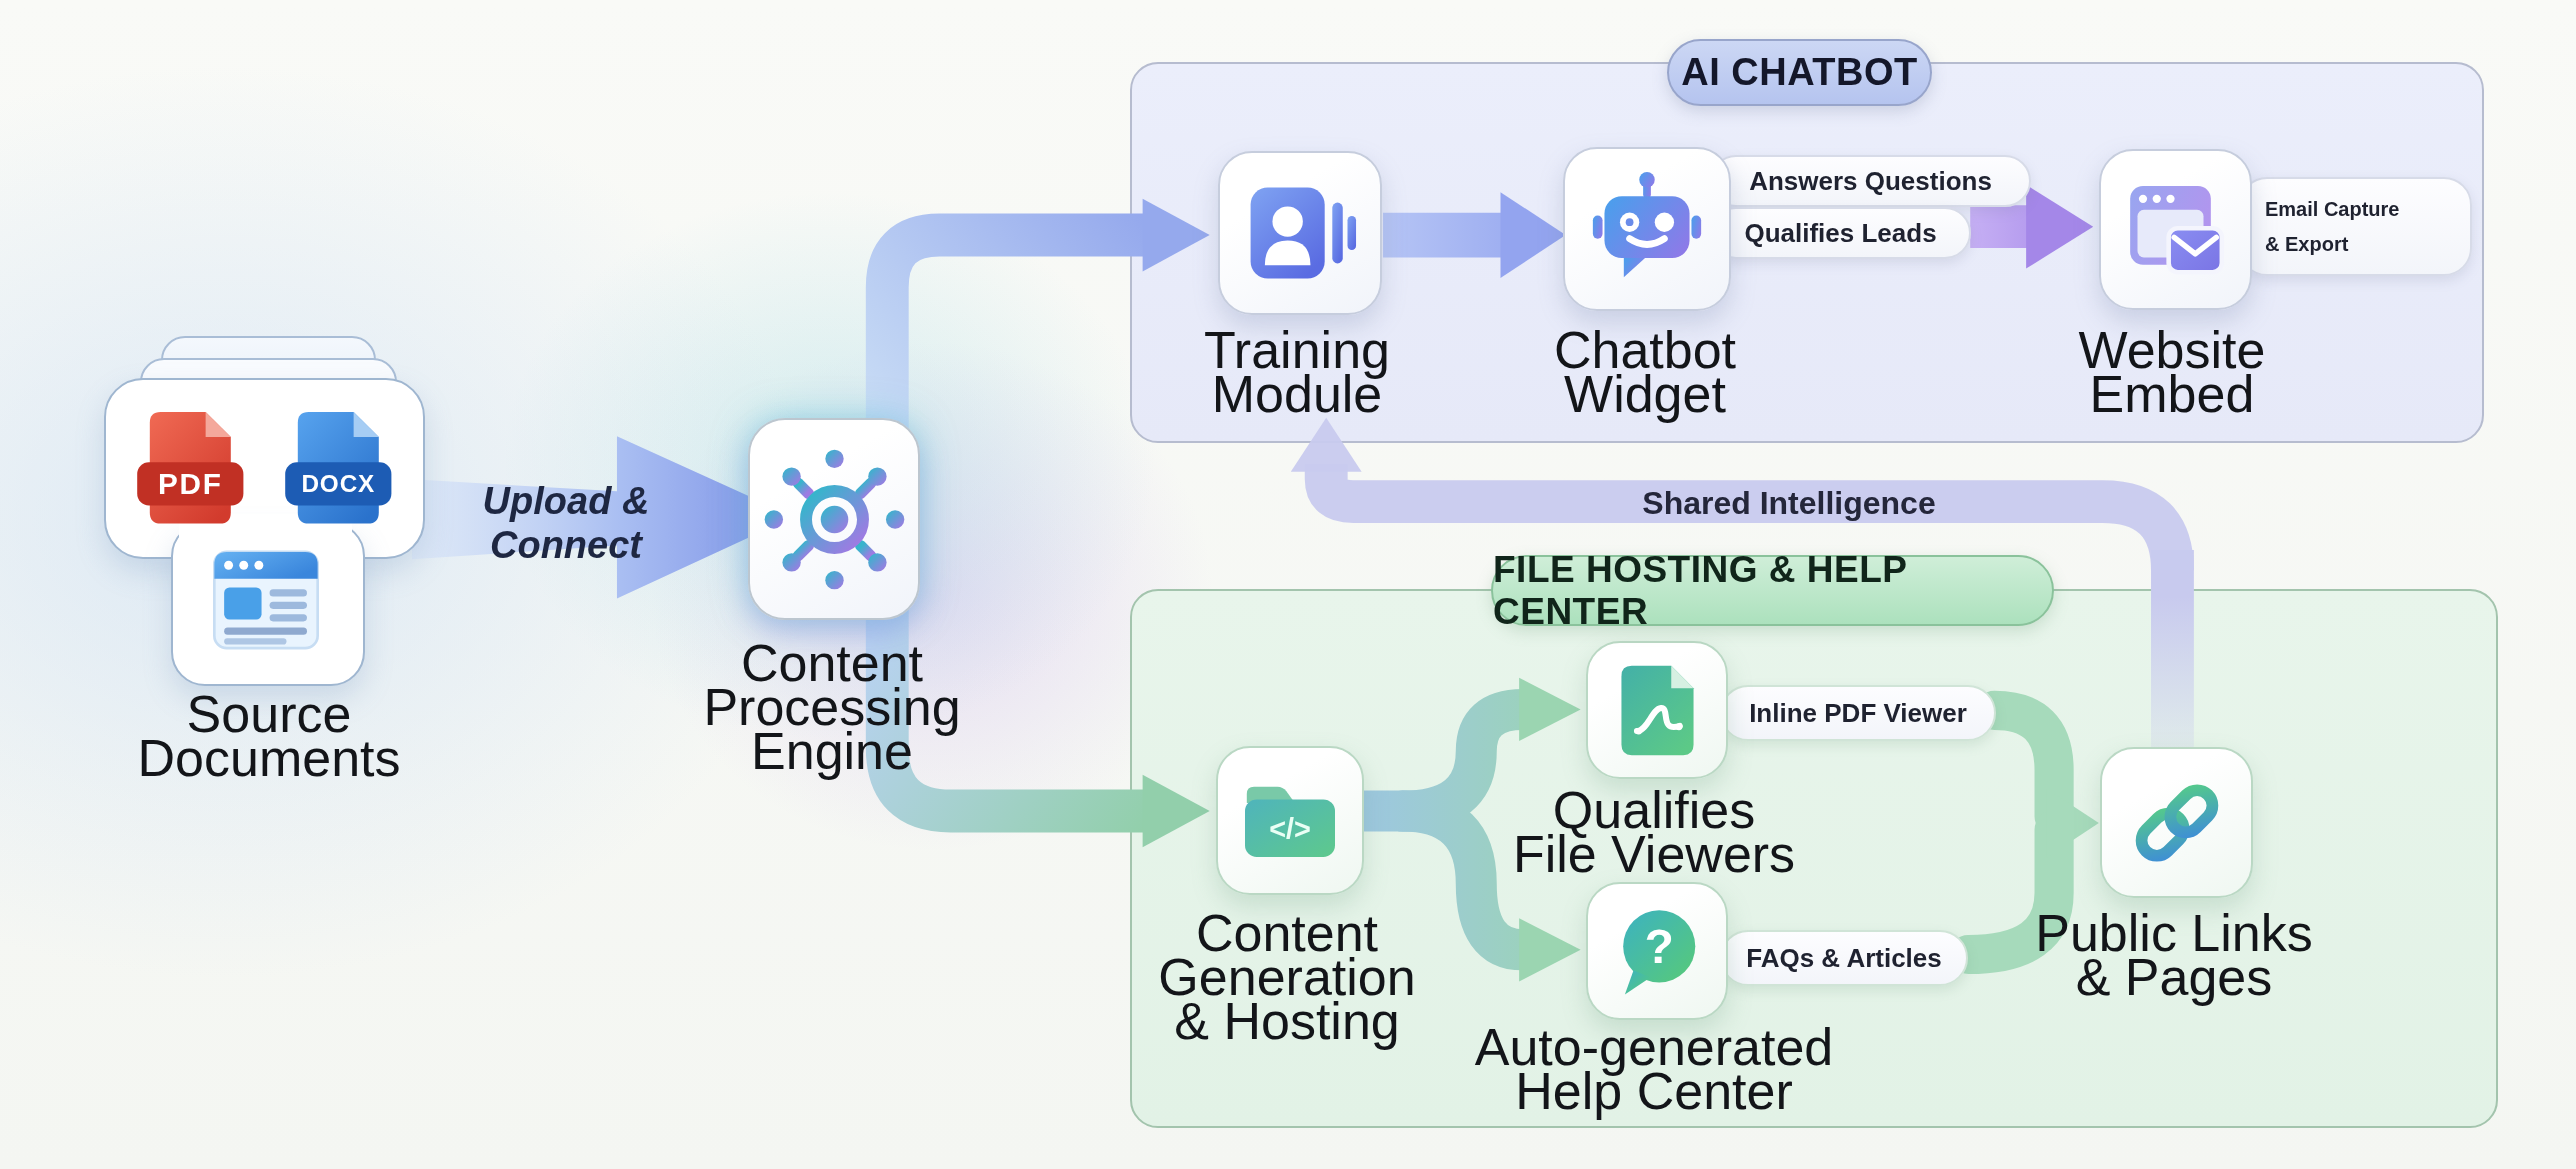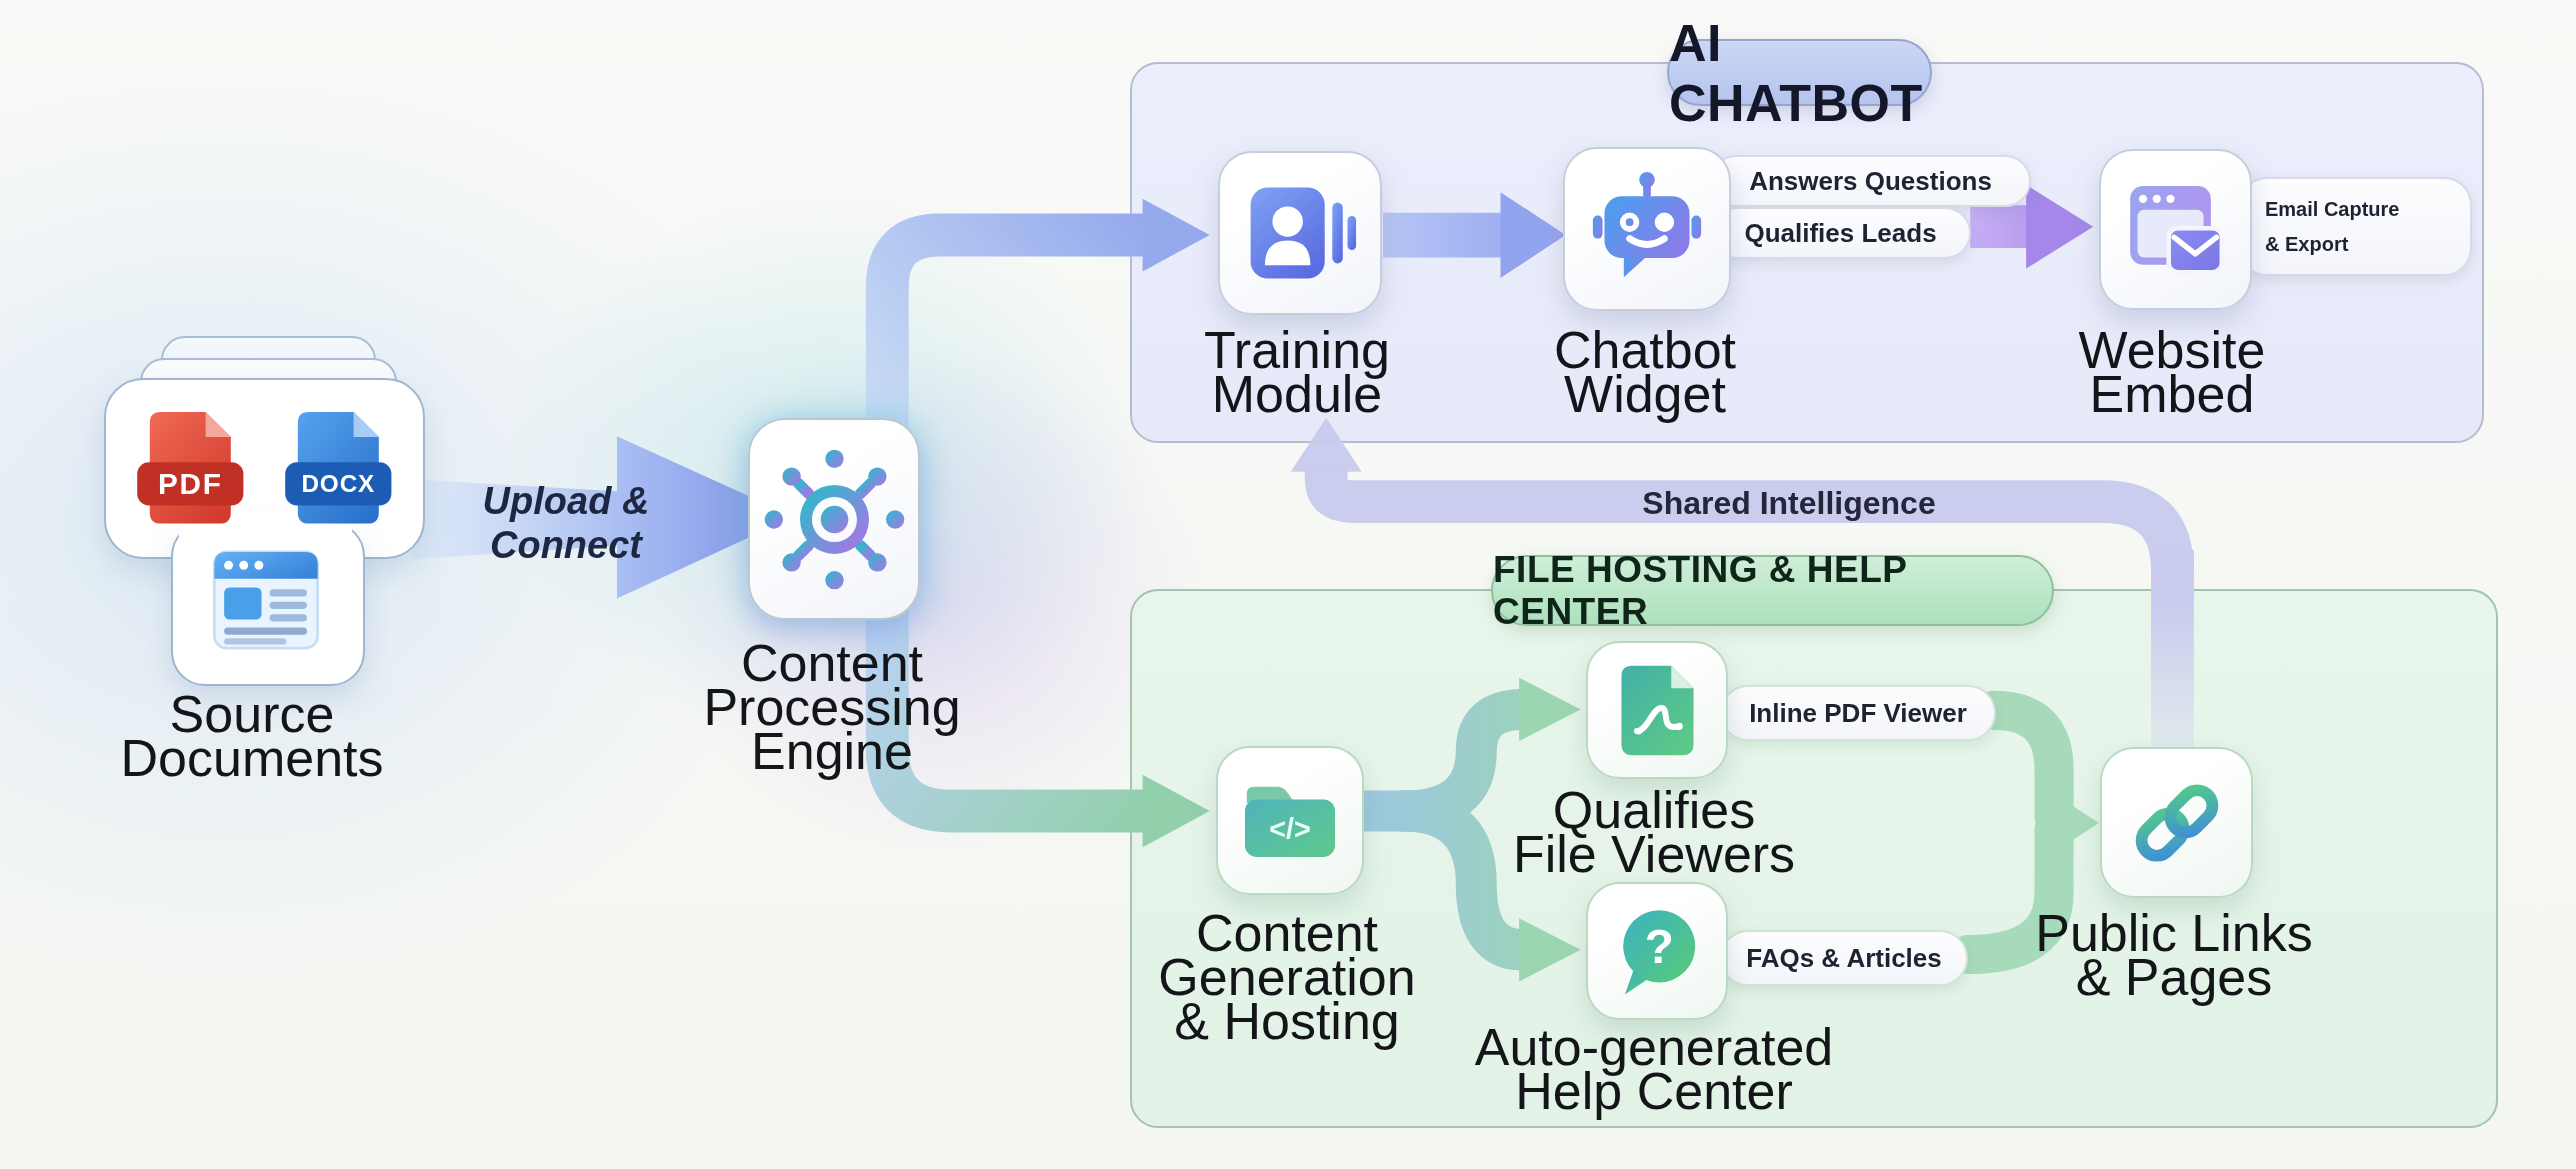--- a/index.html
+++ b/index.html
@@ -9,21 +9,21 @@
       radial-gradient(839px 652px at 224px 522px, rgba(190,215,245,0.45), rgba(190,215,245,0) 70%),
       radial-gradient(466px 391px at 829px 466px, rgba(140,210,225,0.35), rgba(140,210,225,0) 70%),
       radial-gradient(391px 354px at 932px 596px, rgba(185,150,235,0.28), rgba(185,150,235,0) 72%),
       linear-gradient(180deg,#f9faf7,#f4f6f2);}
   .section-box{position:absolute;z-index:1;border-radius:28px;}
   #box-ai{left:1130px;top:62px;width:1350px;height:377px;background:linear-gradient(180deg,#ebeefb,#e6e9f8);border:2.8px solid #b6bccf;}
   #box-green{left:1130px;top:589px;width:1364px;height:535px;background:linear-gradient(180deg,#e8f5eb,#e2f2e6);border:2.8px solid #a3c4ad;}
   .section-pill{position:absolute;z-index:6;display:flex;align-items:center;justify-content:center;
     font-weight:bold;border-radius:37px;color:#14172a;letter-spacing:0.5px;
     box-shadow:0 5.6px 15px rgba(110,125,160,0.25);}
-  #pill-ai{left:1667px;top:39px;width:261px;height:63px;font-size:52px;
+  #pill-ai{left:1667px;top:39px;width:261px;height:63px;font-size:38px;
     background:linear-gradient(180deg,#ccd7f4,#b5c4ef);border:2.8px solid #98a5cb;}
   #pill-green{left:1491px;top:555px;width:559px;height:67px;font-size:37px;color:#10251a;
     background:linear-gradient(180deg,#cfeed8,#ace1bd);border:2.8px solid #8ac29b;box-shadow:0 5.6px 15px rgba(110,160,125,0.25);}
   .card{position:absolute;z-index:4;display:flex;align-items:center;justify-content:center;
     background:linear-gradient(150deg,#ffffff 30%,#f1f4fa);border-radius:34px;}
   .card.blue{border:2.8px solid #c6cddd;box-shadow:0 11.2px 24px rgba(125,140,175,0.28);}
   .card.green{border:2.8px solid #bad8c4;background:linear-gradient(150deg,#ffffff 30%,#eff7f1);box-shadow:0 11.2px 24px rgba(115,165,135,0.25);}
   .node-label{position:absolute;z-index:5;transform:translateX(-50%);text-align:center;
     font-weight:normal;font-size:52px;line-height:44px;color:#131519;white-space:pre-line;}
   .edge-label{position:absolute;z-index:5;transform:translateX(-50%);text-align:center;
@@ -173,21 +173,21 @@
       <circle cx="39" cy="21" r="5" fill="#ffffff"></circle>
       <circle cx="56" cy="21" r="5" fill="#ffffff"></circle>
     <rect x="17" y="46" width="42" height="36" rx="6" fill="#49a0e8"></rect>
     <rect x="68" y="48" width="42" height="8" rx="4" fill="#9db9dd"></rect>
     <rect x="68" y="62" width="42" height="8" rx="4" fill="#9db9dd"></rect>
     <rect x="68" y="76" width="42" height="8" rx="4" fill="#9db9dd"></rect>
     <rect x="17" y="91" width="93" height="8" rx="4" fill="#8fa9cf"></rect>
     <rect x="17" y="103" width="70" height="7" rx="3.5" fill="#aec6e4"></rect>
   </svg>
 
-  <div class="node-label" style="left:252px;top:692px;">Source
+  <div class="node-label" style="left:269px;top:692px;">Source
 Documents</div>
 
   <div class="edge-label" style="left:566px;top:479px;font-size:38px;line-height:44px;color:#1e2742;font-style:italic;">Upload &amp;
 Connect</div>
 
   <div class="card blue" style="left:748px;top:418px;width:168px;height:198px;border-radius:37px;border-color:#bcc6cf;box-shadow:0 0 35px rgba(90,200,215,0.5),0 13px 28px rgba(150,120,220,0.35);">
     <svg width="147" height="147" viewBox="0 0 160 160">
       <defs>
           <linearGradient id="gCpe" x1="0" y1="0" x2="1" y2="1">
         <stop offset="0.1" stop-color="#38b4cc"></stop>

